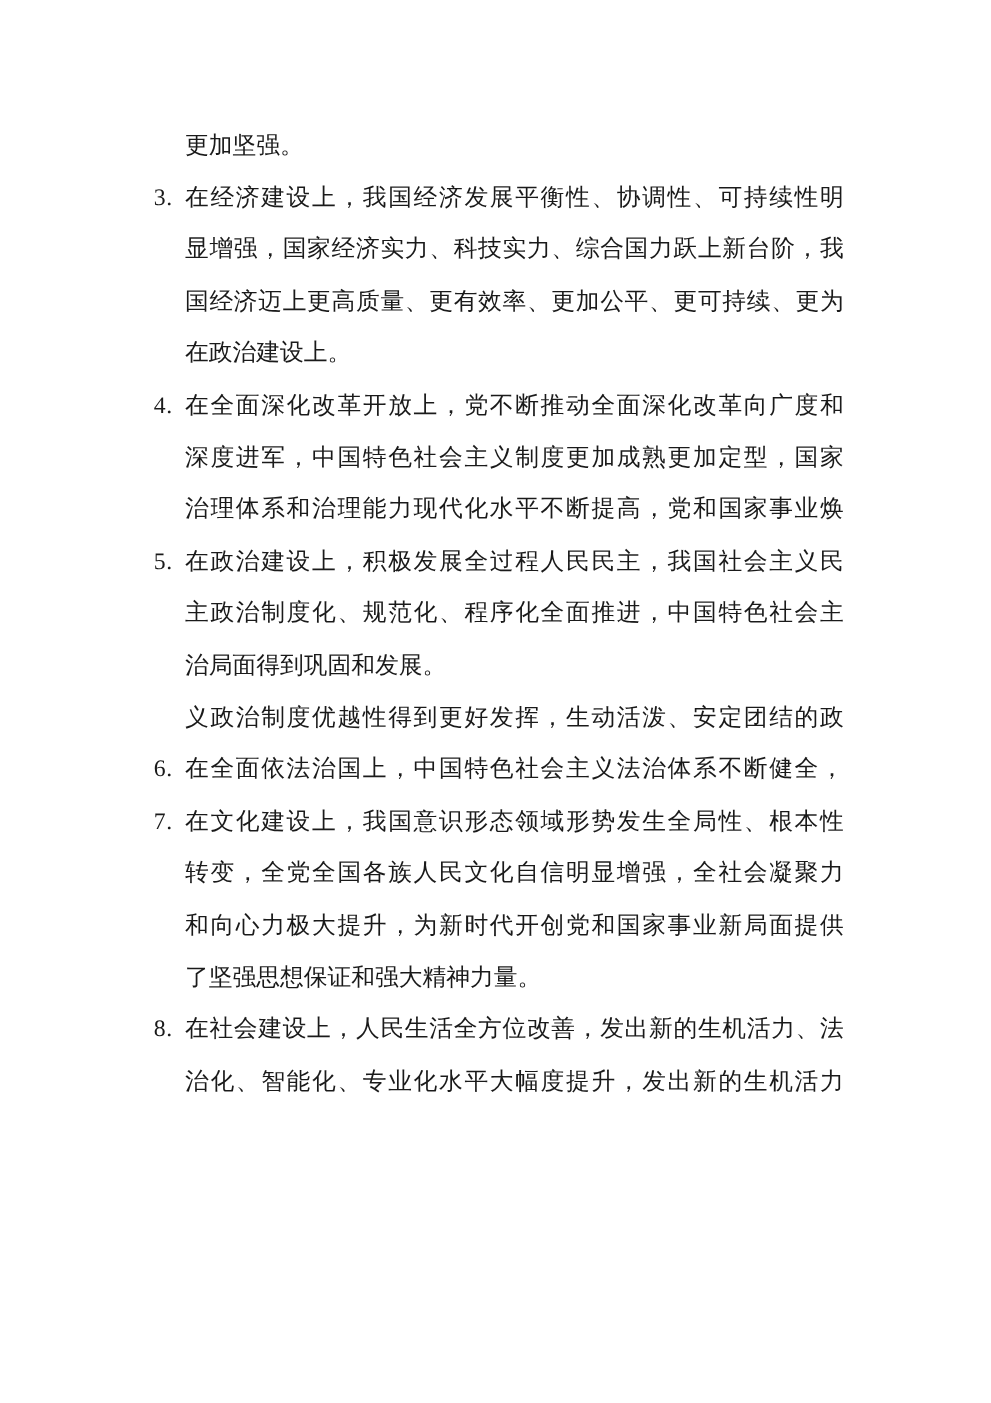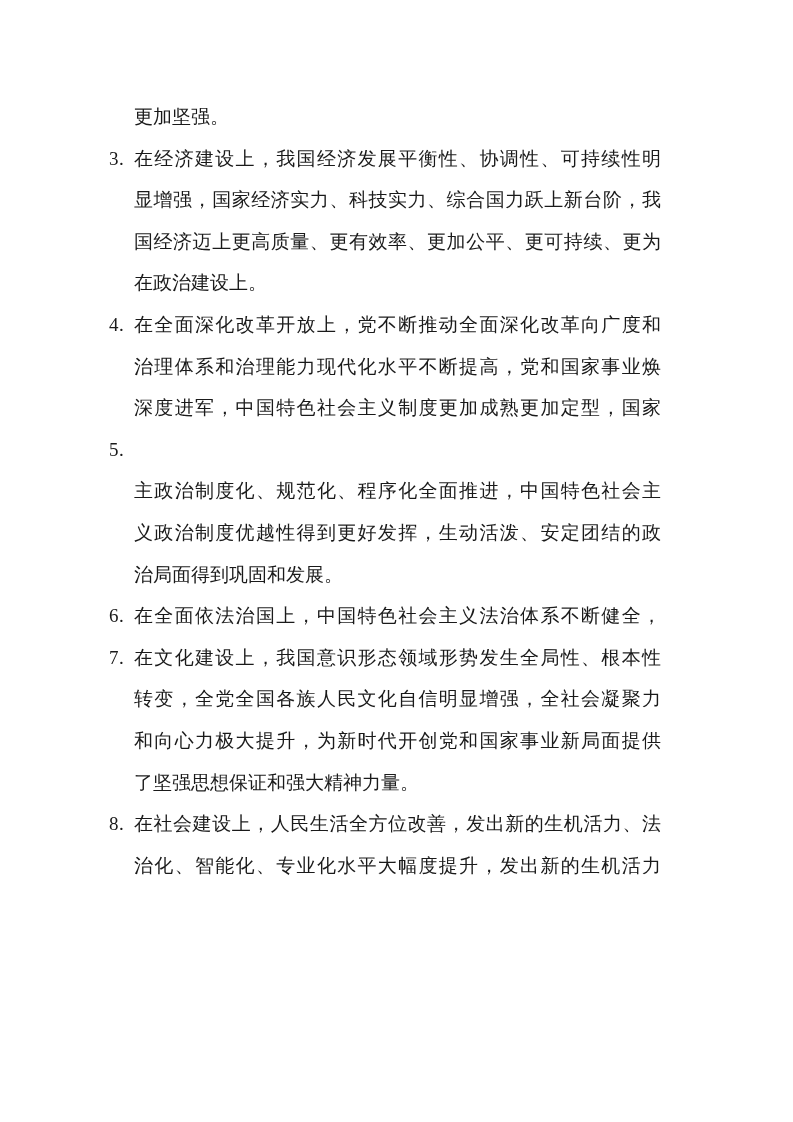--- a/index.html
+++ b/index.html
@@ -11,21 +11,21 @@
     position: relative;
     width: 793px;
     height: 1122px;
     background: #ffffff;
     overflow: hidden;
     font-family: "Liberation Serif", "DejaVu Serif", serif;
     color: #1a1a1a;
   }
   .content {
     position: absolute;
-    left: 109px;
+    left: 123px;
     top: 96px;
     width: 552px;
   }
   .line {
     position: relative;
     height: 41.6px;
     line-height: 41.6px;
     font-size: 19px;
     padding-left: 25px;
     box-sizing: border-box;
@@ -52,26 +52,26 @@
 <body>
 
 <div class="page">
   <div class="content">
       <div class="line"><span>更加坚强。</span></div>
       <div class="line j"><span class="num">3.</span><span>在经济建设上，我国经济发展平衡性、协调性、可持续性明</span></div>
       <div class="line j"><span>显增强，国家经济实力、科技实力、综合国力跃上新台阶，我</span></div>
       <div class="line j"><span>国经济迈上更高质量、更有效率、更加公平、更可持续、更为</span></div>
       <div class="line"><span>在政治建设上。</span></div>
       <div class="line j"><span class="num">4.</span><span>在全面深化改革开放上，党不断推动全面深化改革向广度和</span></div>
+      <div class="line j"><span>深度进军，中国特色社会主义制度更加成熟更加定型，国家</span></div>
       <div class="line j"><span>治理体系和治理能力现代化水平不断提高，党和国家事业焕</span></div>
-      <div class="line j"><span>深度进军，中国特色社会主义制度更加成熟更加定型，国家</span></div>
-      <div class="line j"><span class="num">5.</span></div>
+      <div class="line j"><span class="num">5.</span><span>在政治建设上，积极发展全过程人民民主，我国社会主义民</span></div>
       <div class="line j"><span>主政治制度化、规范化、程序化全面推进，中国特色社会主</span></div>
+      <div class="line"><span>治局面得到巩固和发展。</span></div>
       <div class="line j"><span>义政治制度优越性得到更好发挥，生动活泼、安定团结的政</span></div>
-      <div class="line"><span>治局面得到巩固和发展。</span></div>
       <div class="line j"><span class="num">6.</span><span>在全面依法治国上，中国特色社会主义法治体系不断健全，</span></div>
       <div class="line j"><span class="num">7.</span><span>在文化建设上，我国意识形态领域形势发生全局性、根本性</span></div>
       <div class="line j"><span>转变，全党全国各族人民文化自信明显增强，全社会凝聚力</span></div>
       <div class="line j"><span>和向心力极大提升，为新时代开创党和国家事业新局面提供</span></div>
       <div class="line"><span>了坚强思想保证和强大精神力量。</span></div>
       <div class="line j"><span class="num">8.</span><span>在社会建设上，人民生活全方位改善，发出新的生机活力、法</span></div>
       <div class="line j"><span>治化、智能化、专业化水平大幅度提升，发出新的生机活力</span></div>
     </div>
 </div>
 

